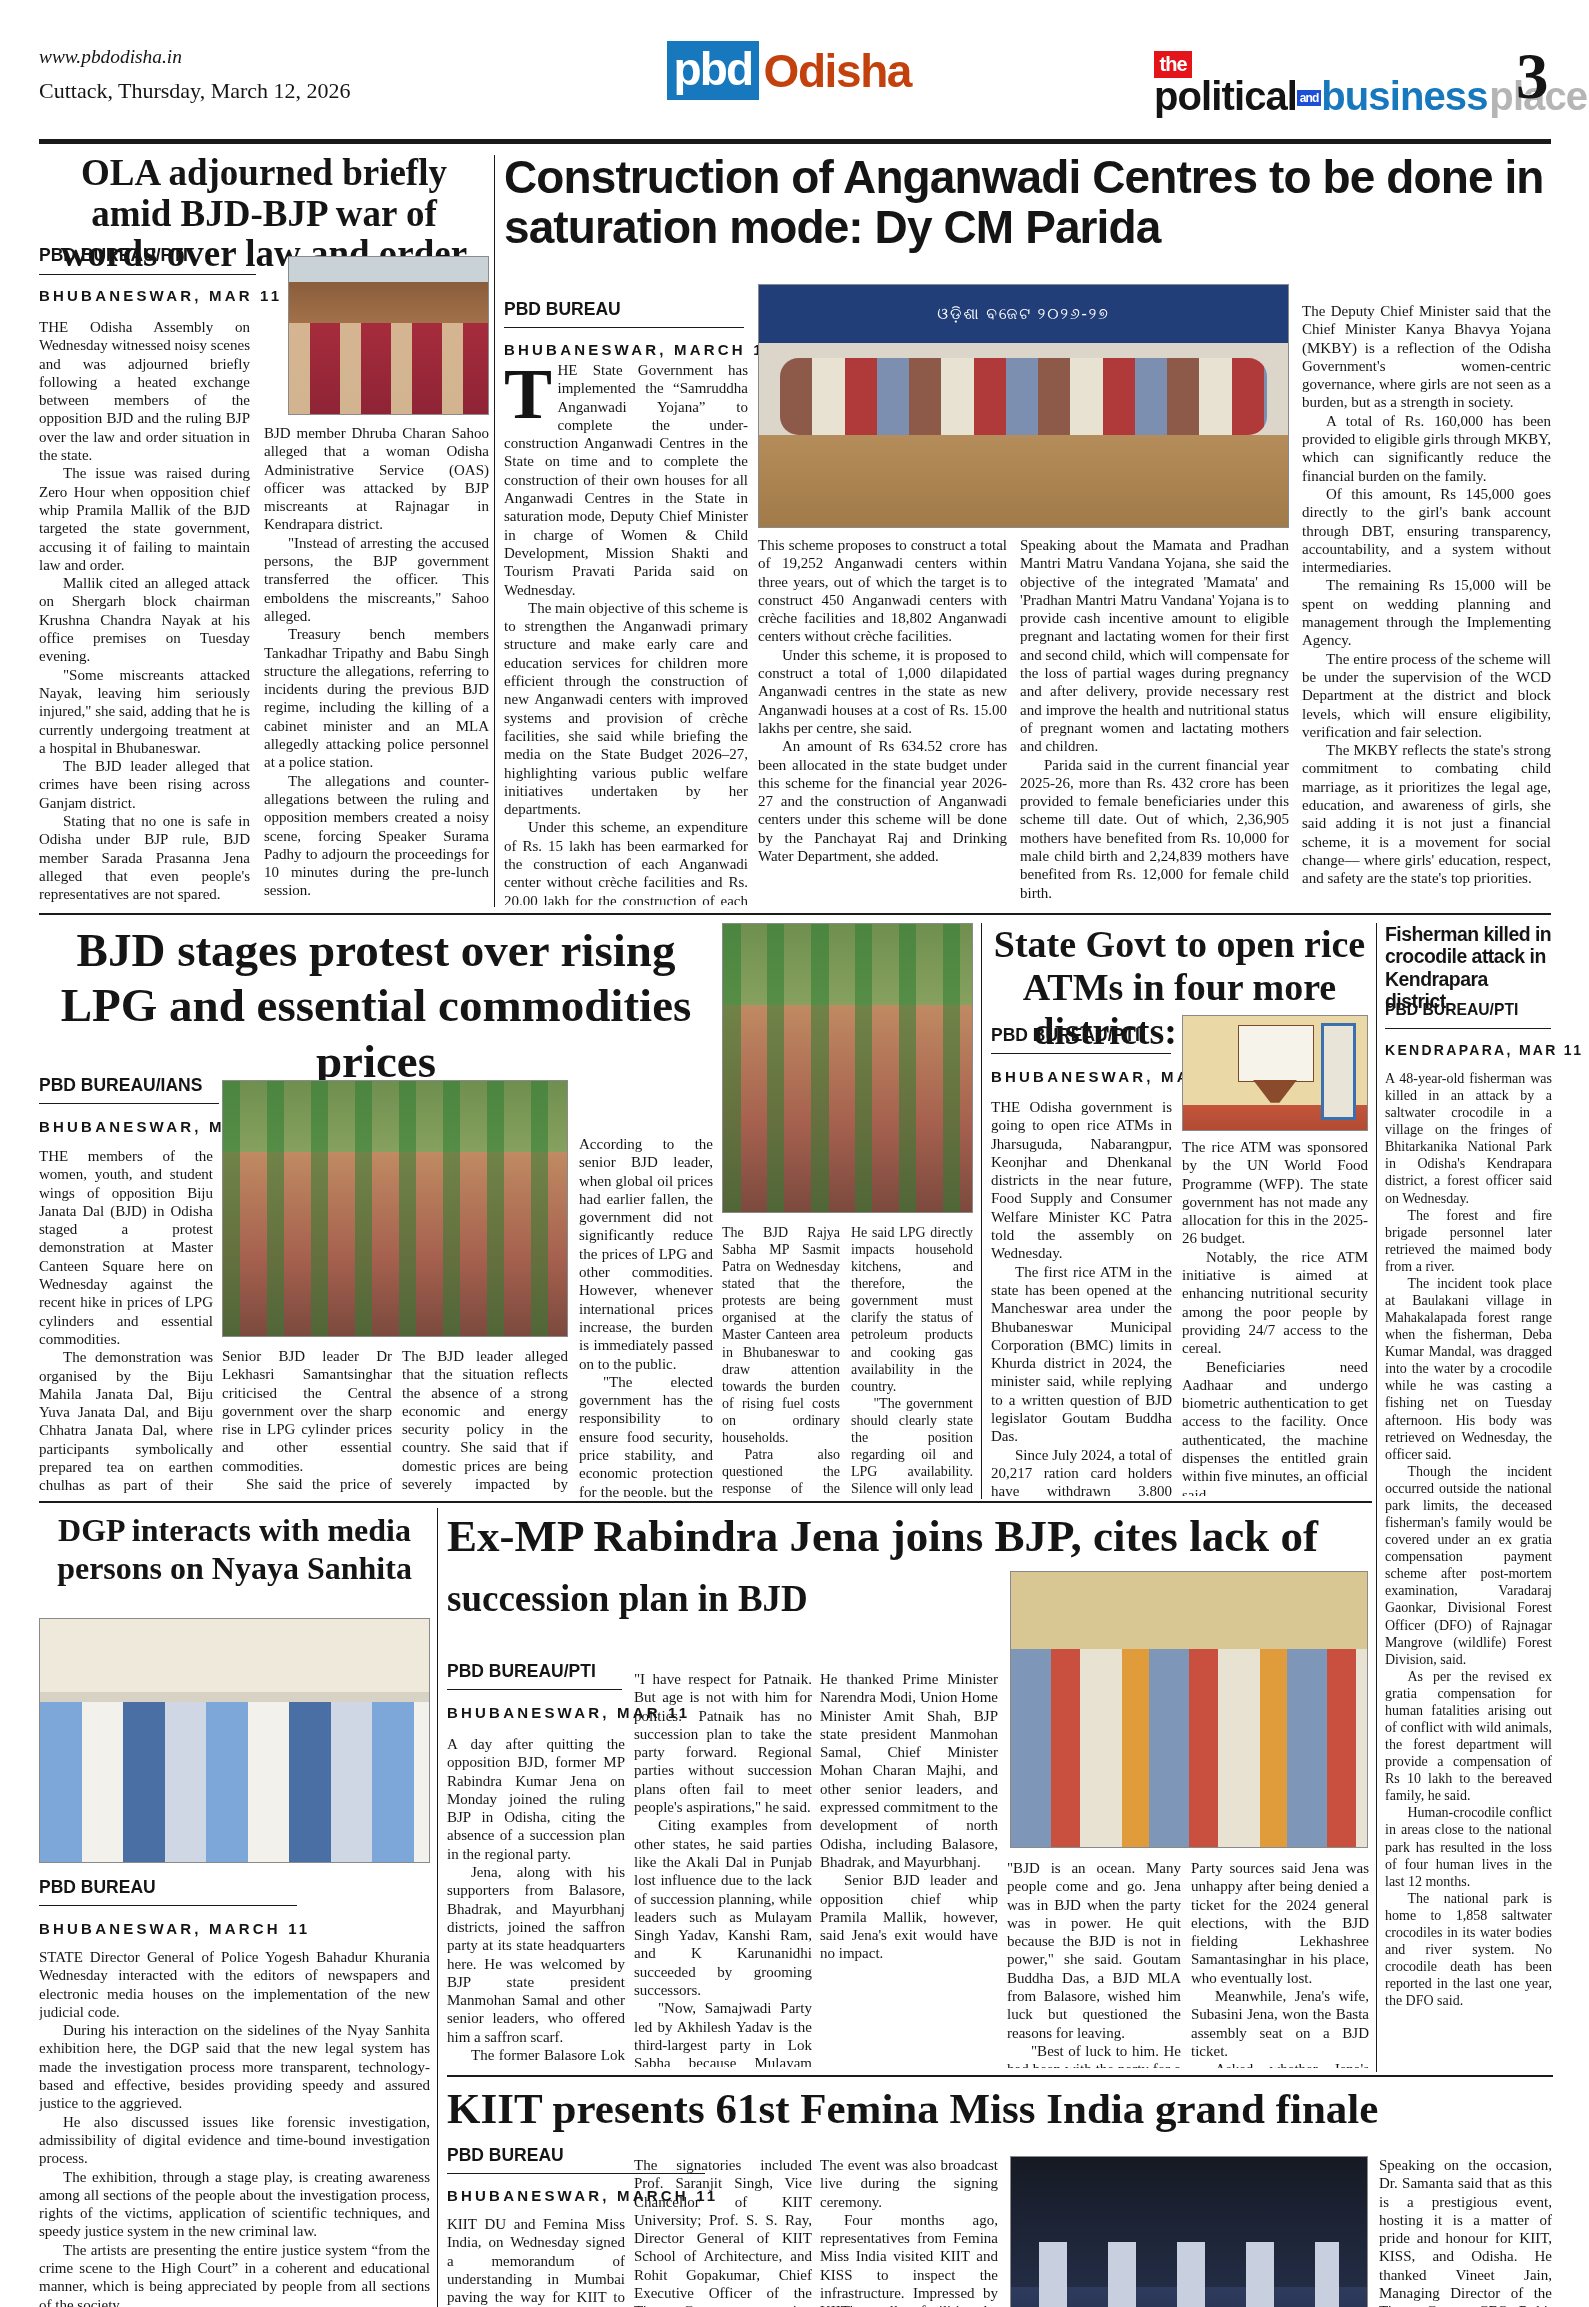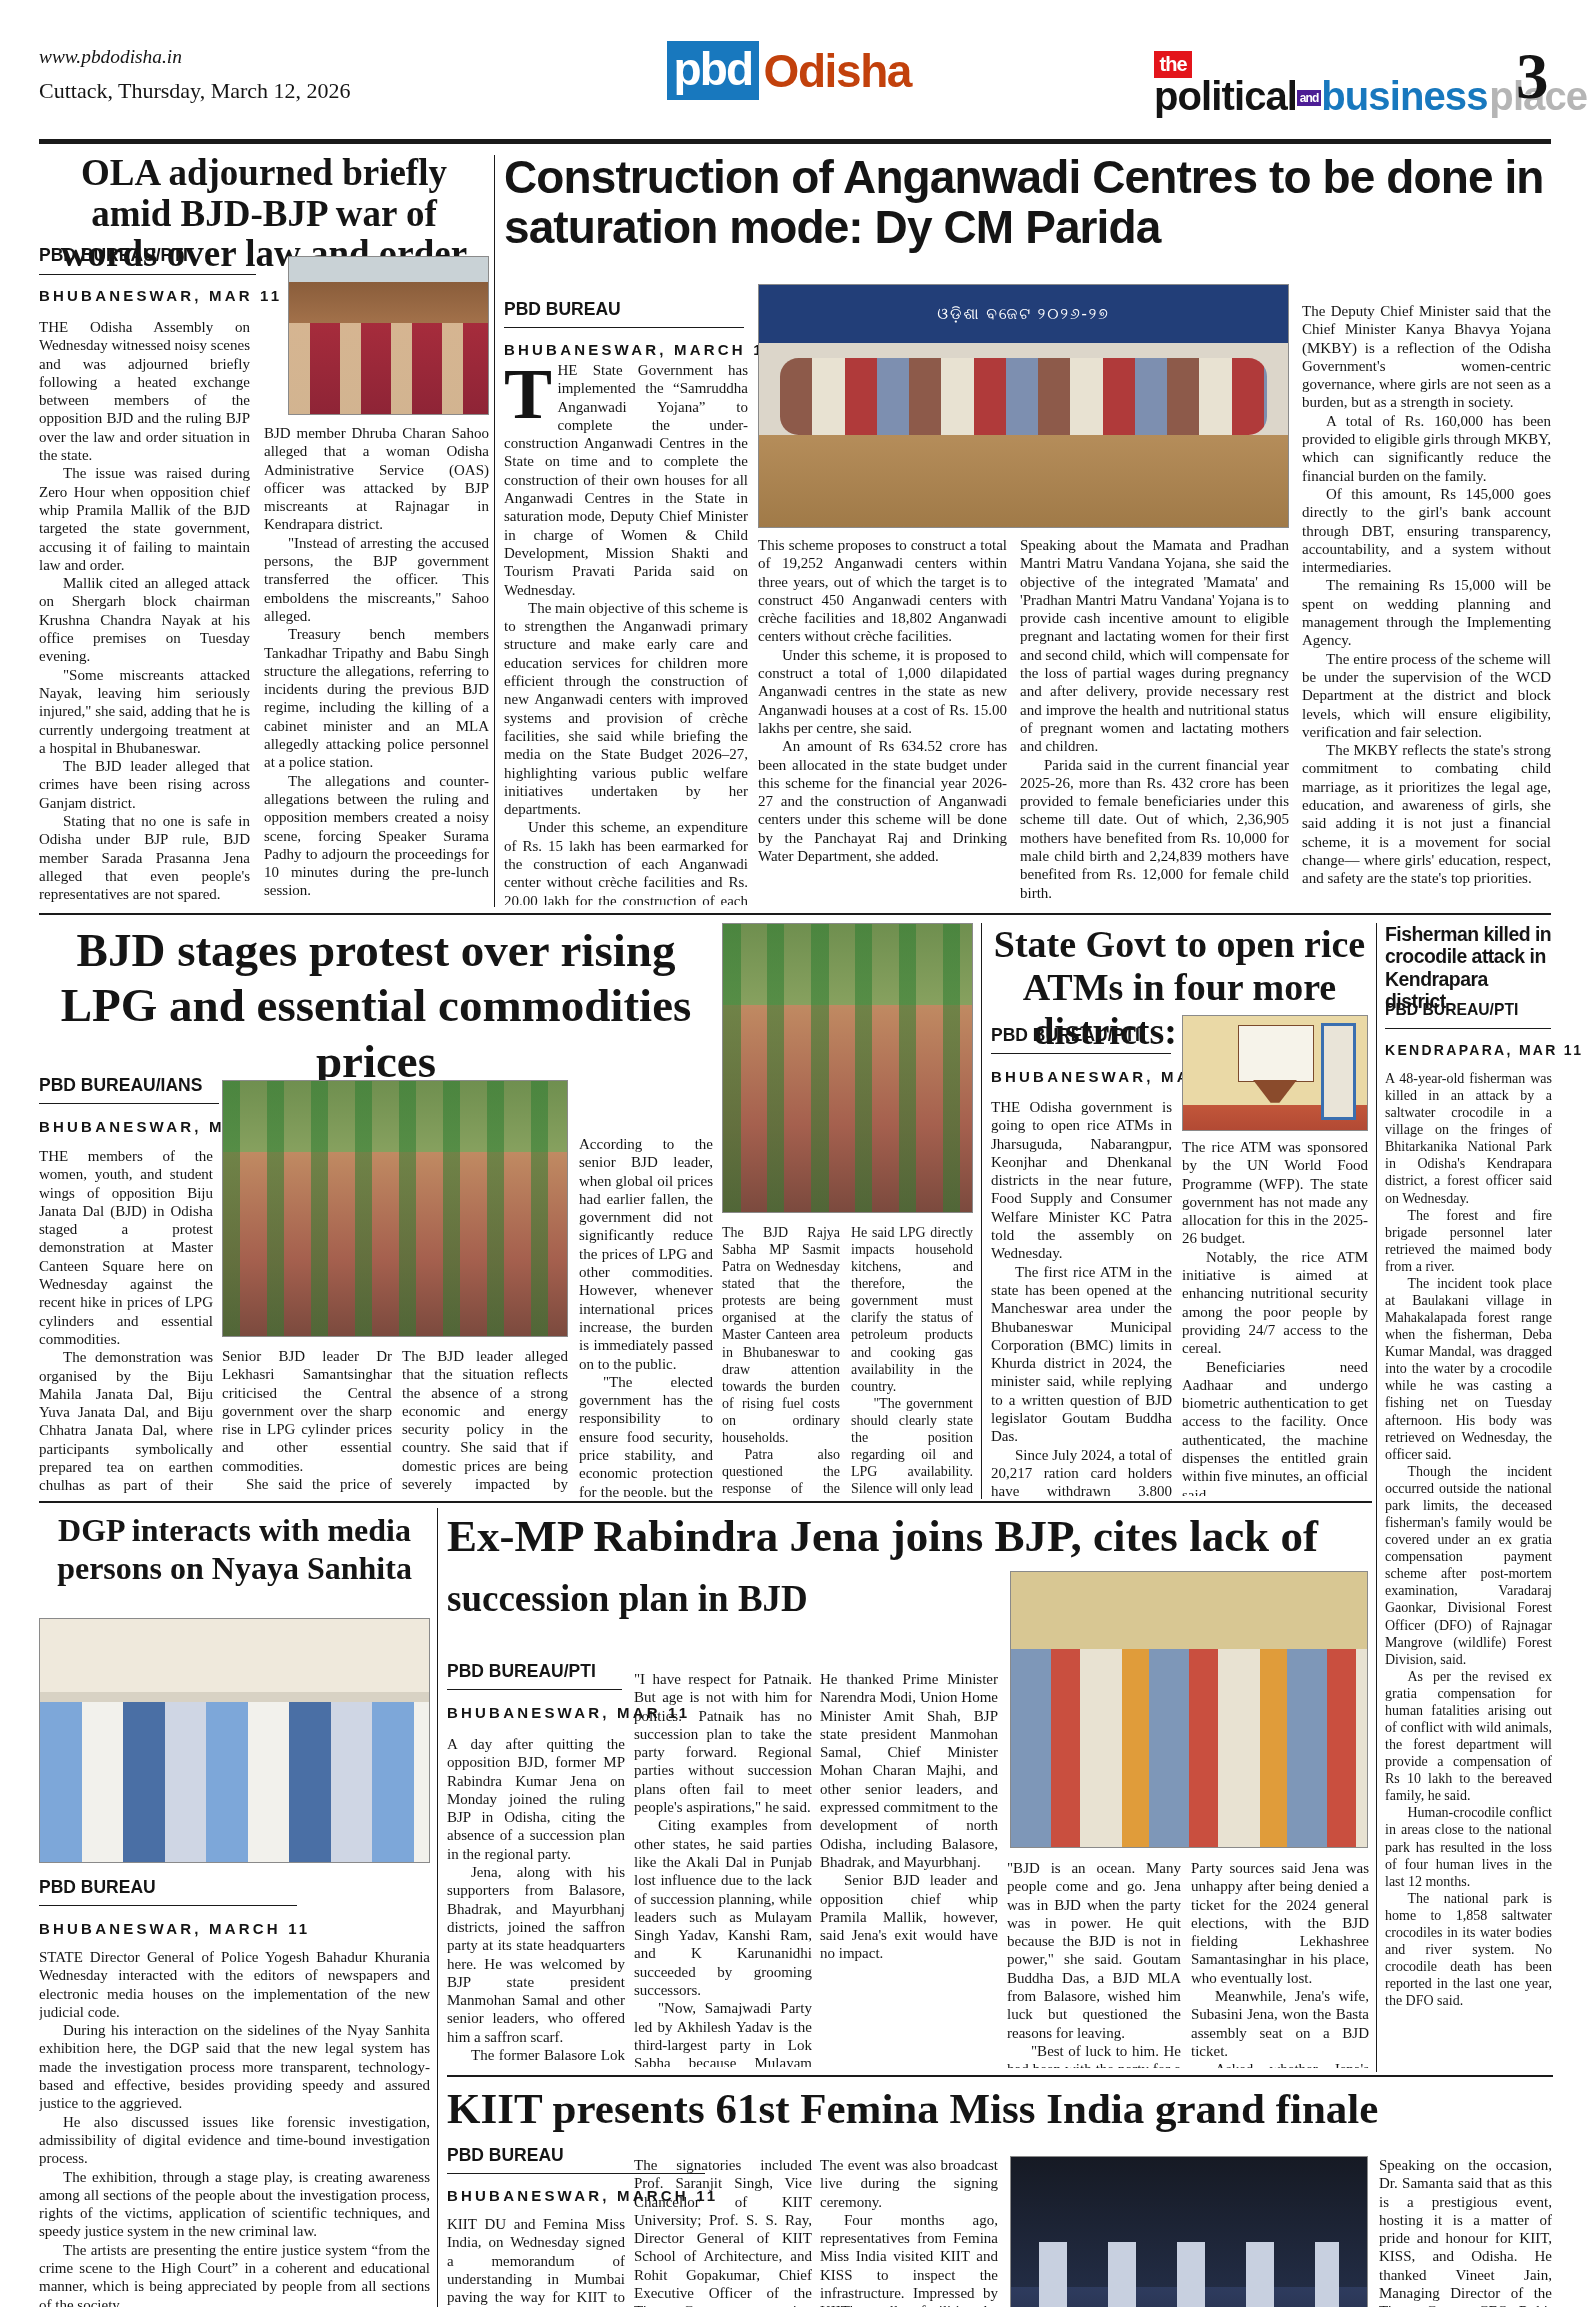--- a/index.html
+++ b/index.html
@@ -9,21 +9,21 @@
   
   .mh-url{font-style:italic;font-size:19.4px;}
   .mh-date{font-size:22px;}
   .pbd-box{background:#1878be;color:#ffffff;font-family:"Liberation Sans",sans-serif;
            font-weight:bold;font-size:46px;padding:0.9px 6.5px 4.6px 6.5px;letter-spacing:-1.8px;}
   .pbd-odisha{font-family:"Liberation Sans",sans-serif;font-weight:bold;font-size:46px;
            letter-spacing:-1.4px;color:#c2410c;margin-left:4.6px;}
   .brand{font-family:"Liberation Sans",sans-serif;font-weight:bold;letter-spacing:-0.9px;}
   .brand-the{background:#e3151b;color:#fff;font-size:20px;padding:1.8px 5.5px;display:inline-block;}
   .brand-political{color:#141414;font-size:40px;}
-  .brand-and{background:#4c1d95;color:#fff;font-size:12px;padding:0.9px 2.8px;display:inline-block;vertical-align:8.3px;}
+  .brand-and{background:#1d4ed8;color:#fff;font-size:12px;padding:0.9px 2.8px;display:inline-block;vertical-align:8.3px;}
   .brand-business{color:#1878be;font-size:40px;}
   .brand-daily{color:#b5b5b5;font-size:40px;}
   .page-num{font-size:65px;font-weight:bold;font-family:"Liberation Serif",serif;}
   .mh-rule{background:#1a1a1a;height:4.6px;}
   
   .rule-h{background:#1a1a1a;height:1.8px;}
   .rule-v{background:#1a1a1a;width:1.4px;}
   .hl-serif{font-weight:bold;line-height:1.1;}
   .hl-sans{font-family:"Liberation Sans",sans-serif;font-weight:bold;line-height:1.08;letter-spacing:-0.9px;}
   .center{text-align:center;}

